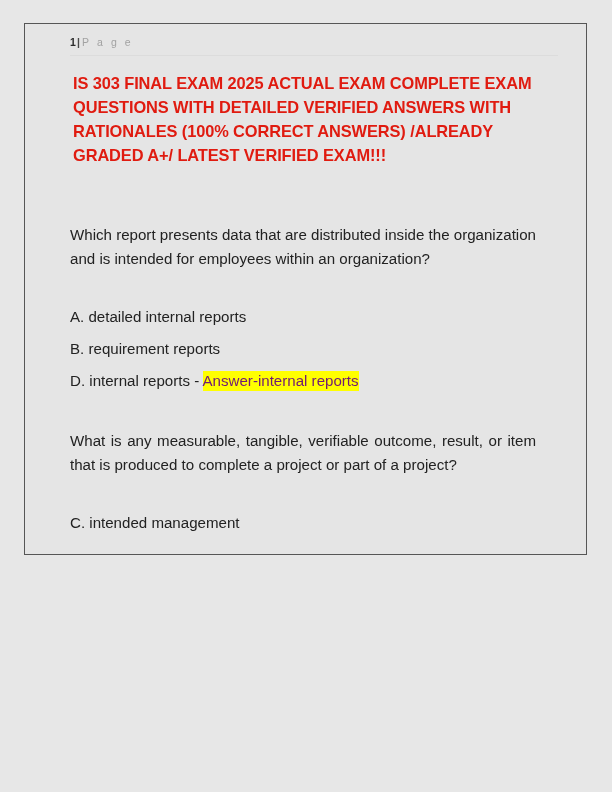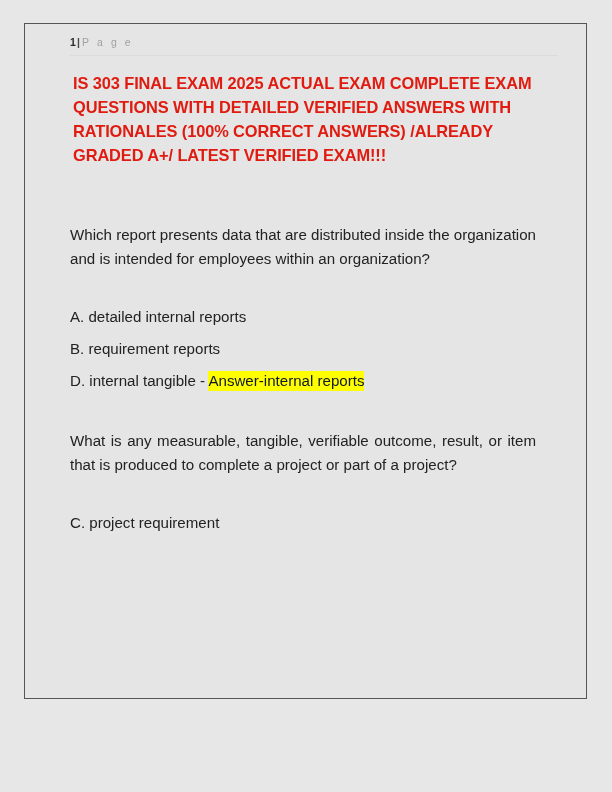--- a/index.html
+++ b/index.html
@@ -20,21 +20,21 @@
     height: 792px;
     background: #e7e7e7;
   }
 
   
   .page-sheet {
     position: absolute;
     left: 24px;
     top: 23px;
     width: 563px;
-    height: 676px;
+    height: 532px;
     background: #e5e5e5;
     border: 1px solid #565656;
     box-sizing: border-box;
   }
 
   
   .page-header {
     position: absolute;
     left: 45px;
     top: 11px;
@@ -113,21 +113,21 @@
     margin: 0;
     padding: 0;
     line-height: 32px;
     white-space: nowrap;
   }
   .spacer-md { height: 30px; }
   .spacer-lg { height: 32px; }
 
   .highlight {
     background: #ffff00;
-    color: #0f172a;
+    color: #701a75;
     padding: 1px 0 2px 0;
     box-decoration-break: clone;
     -webkit-box-decoration-break: clone;
   }
 </style>
 </head>
 <body>
 
 <div class="page-canvas">
   <div class="page-sheet">
@@ -140,29 +140,29 @@
     <div class="exam-title">IS 303 FINAL EXAM 2025 ACTUAL EXAM COMPLETE EXAM QUESTIONS WITH DETAILED VERIFIED ANSWERS WITH RATIONALES (100% CORRECT ANSWERS) /ALREADY GRADED A+/ LATEST VERIFIED EXAM!!!</div>
 
     <div class="doc-body">
 
       <div class="question-block">
         <p class="question-text">Which report presents data that are distributed inside the organization and is intended for employees within an organization?</p>
         <div class="spacer-md"></div>
         <ul class="options-list">
           <li class="option-item"><span>A. detailed internal reports</span></li>
           <li class="option-item"><span>B. requirement reports</span></li>
-          <li class="option-item"><span>D. internal tangible - </span><span class="highlight">Answer-internal reports</span></li>
+          <li class="option-item"><span>D. internal reports - </span><span class="highlight">Answer-internal reports</span></li>
         </ul>
       </div>
 
       <div class="spacer-lg"></div>
 
       <div class="question-block">
         <p class="question-text">What is any measurable, tangible, verifiable outcome, result, or item that is produced to complete a project or part of a project?</p>
         <div class="spacer-md"></div>
         <ul class="options-list">
-          <li class="option-item"><span>C. project requirement</span></li>
+          <li class="option-item"><span>C. intended management</span></li>
         </ul>
       </div>
 
     </div>
   </div>
 </div>
 
 </body></html>

